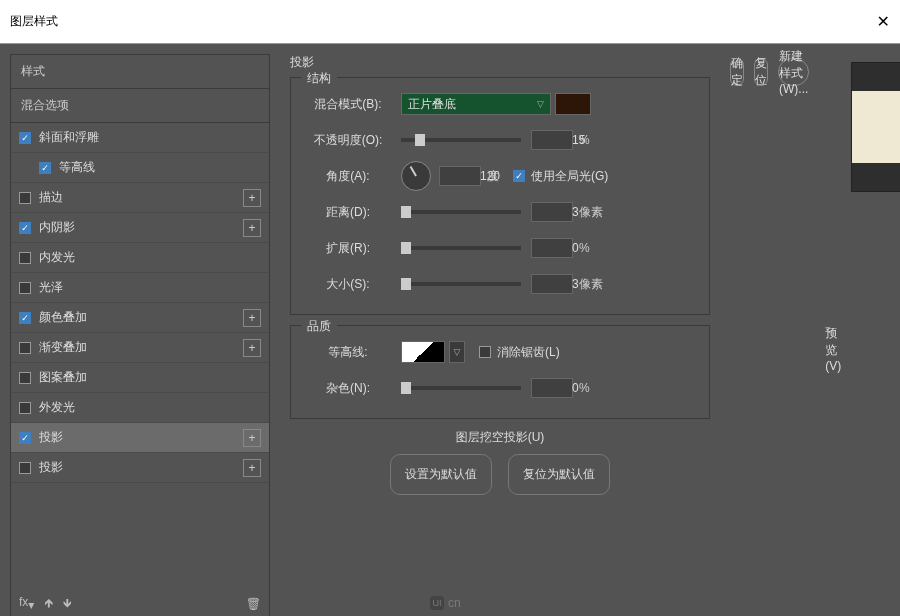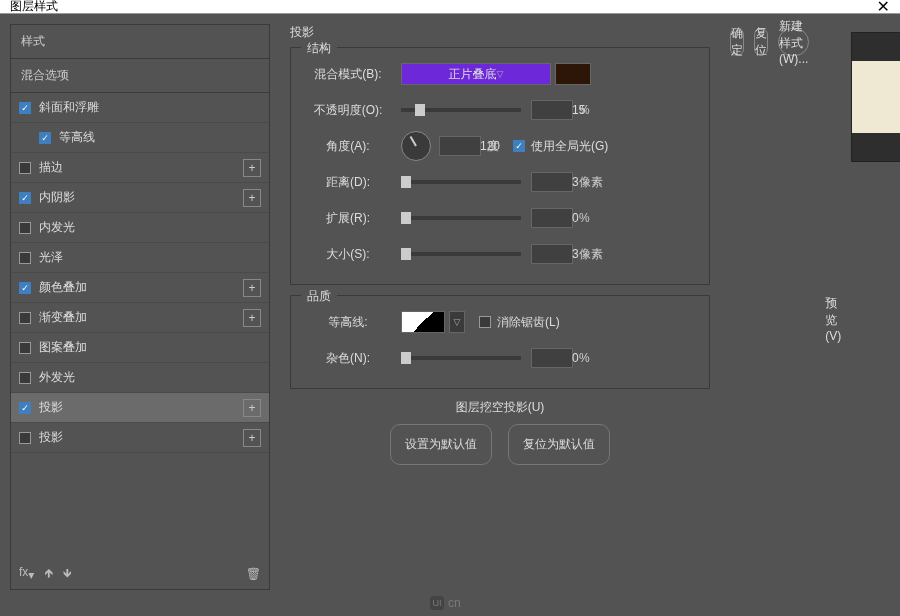--- a/index.html
+++ b/index.html
@@ -1,17 +1,17 @@
 <!DOCTYPE html>
 <html><head>
 <meta charset="utf-8">
 <style>
 * { box-sizing: border-box; margin: 0; padding: 0; font-family: "Microsoft YaHei", sans-serif; font-size: 12px; }
 body { background: #535353; color: #ddd; width: 900px; height: 616px; overflow: hidden; }
-.titlebar { background: #fff; color: #000; height: 14px; display: flex; align-items: center; padding: 0 10px; justify-content: space-between; border-bottom: 1px solid #999; }
+.titlebar { background: #fff; color: #000; height: 44px; display: flex; align-items: center; padding: 0 10px; justify-content: space-between; border-bottom: 1px solid #999; }
 .titlebar .close { font-size: 16px; cursor: pointer; }
 .content { display: flex; height: 586px; padding: 10px; gap: 10px; }
 .left { width: 260px; display: flex; flex-direction: column; }
 .left-panel { border: 1px solid #3a3a3a; background: #535353; flex: 1; display: flex; flex-direction: column; }
 .style-header { padding: 8px 10px; color: #ccc; border-bottom: 1px solid #3a3a3a; }
 .style-list { flex: 1; }
 .style-item { height: 30px; display: flex; align-items: center; padding: 0 8px; border-bottom: 1px solid #4a4a4a; position: relative; }
 .style-item.indent { padding-left: 28px; }
 .style-item.selected { background: #6b6b6b; }
 .style-item .chk { width: 12px; height: 12px; border: 1px solid #999; margin-right: 8px; display: inline-flex; align-items: center; justify-content: center; background: #3a3a3a; }
@@ -20,21 +20,21 @@
 .style-item .plus { position: absolute; right: 8px; width: 18px; height: 18px; border: 1px solid #888; display: flex; align-items: center; justify-content: center; color: #ccc; }
 .left-footer { height: 30px; display: flex; align-items: center; padding: 0 8px; gap: 12px; color: #bbb; justify-content: space-between; }
 .left-footer .lf-left { display: flex; gap: 10px; align-items: center; }
 
 .middle { flex: 1; padding: 0 10px; }
 .group-title { margin-bottom: 6px; color: #ddd; }
 .group-box { border: 1px solid #3a3a3a; padding: 14px 14px 14px 14px; margin-bottom: 10px; position: relative; }
 .group-label { position: absolute; top: -8px; left: 10px; background: #535353; padding: 0 6px; color: #ddd; }
 .row { display: flex; align-items: center; margin-bottom: 12px; height: 24px; }
 .row .lbl { width: 86px; text-align: center; margin-right: 10px; color: #ddd; }
-.row .select { width: 150px; height: 22px; background: #6d28d9; border: 1px solid #666; display: flex; align-items: center; padding: 0 6px; justify-content: center; }
+.row .select { width: 150px; height: 22px; background: #14532d; border: 1px solid #666; display: flex; align-items: center; padding: 0 6px; justify-content: space-between; }
 .row .select .arrow { font-size: 9px; color: #aaa; }
 .row .swatch { width: 36px; height: 22px; background: #2d1608; border: 1px solid #666; margin-left: 4px; }
 .row .slider { width: 120px; height: 4px; background: #3a3a3a; position: relative; margin-right: 10px; }
 .row .slider .thumb { position: absolute; top: -4px; width: 10px; height: 12px; background: #ccc; }
 .row .val { width: 40px; height: 20px; background: #404040; border: 1px solid #666; text-align: center; line-height: 18px; margin-right: 6px; padding-left: 40px; }
 .row .unit { color: #ccc; }
 .row .dial { width: 30px; height: 30px; border: 1px solid #888; border-radius: 50%; background: #3a3a3a; margin-right: 8px; position: relative; }
 .row .dial::after { content: ""; position: absolute; width: 2px; height: 11px; background: #ccc; left: 13px; top: 3px; transform-origin: bottom center; transform: rotate(-30deg); }
 .row .chkbox { width: 12px; height: 12px; border: 1px solid #999; margin-right: 6px; display: inline-flex; align-items: center; justify-content: center; background: #3a3a3a; }
 .row .chkbox.checked { background: #3d7fbf; border-color: #3d7fbf; }

